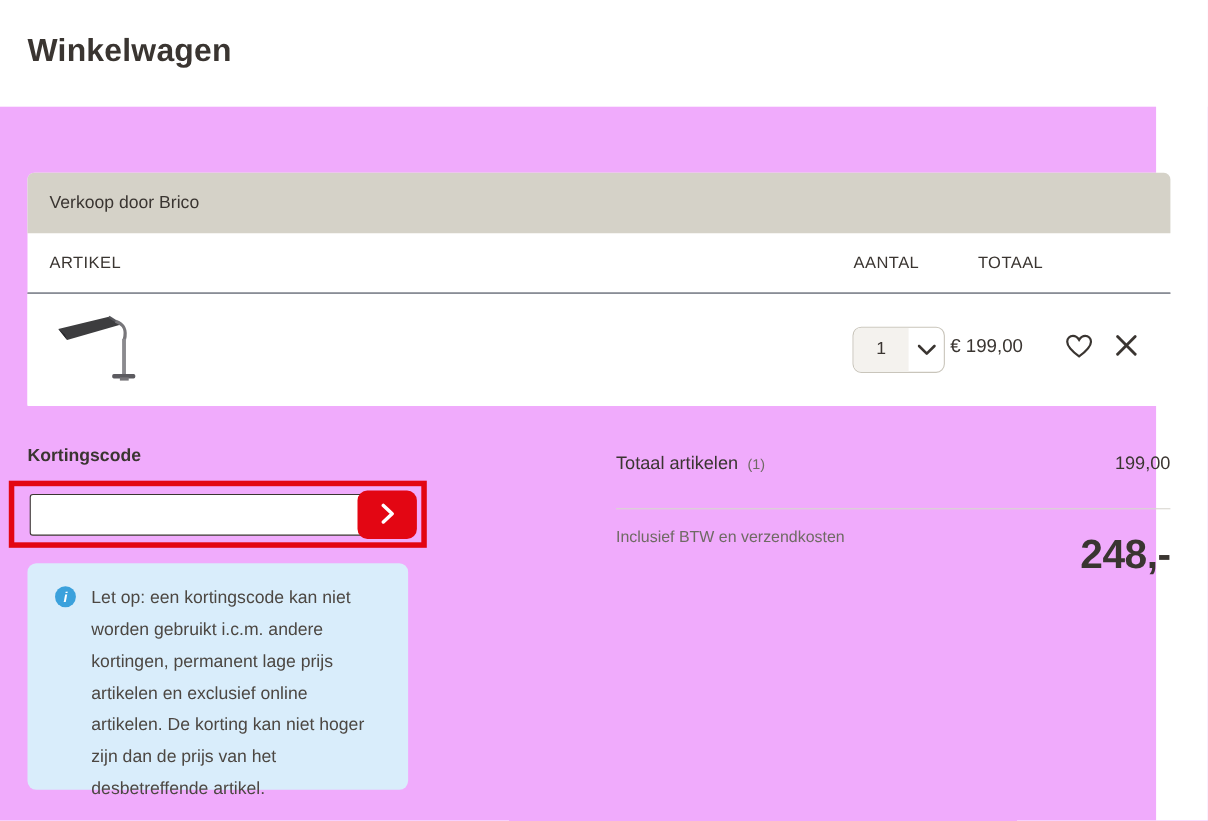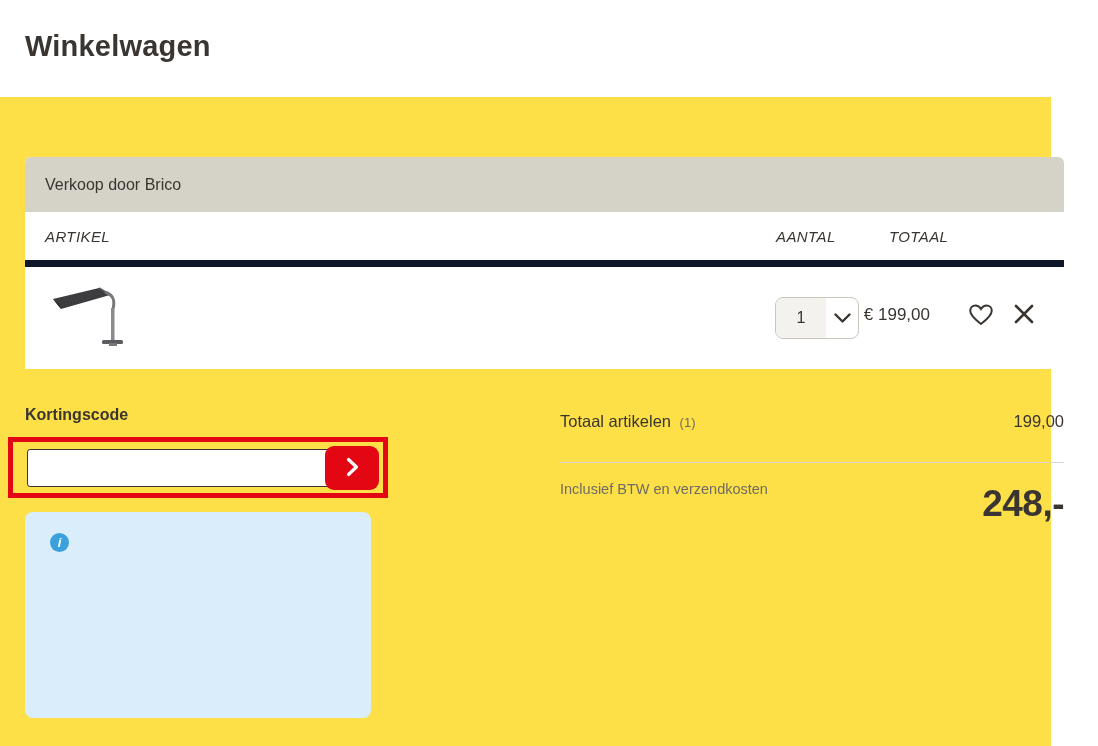--- a/index.html
+++ b/index.html
@@ -14,37 +14,37 @@
   .page-header {
     position:absolute; left:0; top:0; width:1098px; height:97px;
     background:#ffffff;
   }
   .page-title {
     position:absolute; left:25px; top:30px;
     font-size:29px; font-weight:700; color:#3a3531; letter-spacing:0.2px;
   }
   .content {
     position:absolute; left:0; top:97px; width:1051px; height:649px;
-    background:#fde047;
+    background:#f0abfc;
   }
 
   
   .cart-card {
     position:absolute; left:25px; top:60px; width:1039px; height:212px;
     background:#ffffff; border-radius:6px 6px 0 0;
   }
   .seller-bar {
     height:55px; background:#d5d2c8; border-radius:6px 6px 0 0;
     display:flex; align-items:center; padding-left:20px;
     font-size:16px; color:#3a3531;
   }
   .table-head {
     height:55px; display:flex; align-items:center;
-    border-bottom:7px solid #0f172a; position:relative;
-    font-size:15px; letter-spacing:0.4px; color:#3a3531;font-style:italic;
+    border-bottom:1px solid #0f172a; position:relative;
+    font-size:15px; letter-spacing:0.4px; color:#3a3531;
   }
   .col-article { position:absolute; left:20px; }
   .col-qty     { position:absolute; left:751px; }
   .col-total   { position:absolute; left:864px; }
   .item-row {
     height:101px; position:relative; background:#ffffff;
   }
   .item-image { position:absolute; left:22px; top:16px; width:78px; height:70px; }
   .item-name {
     position:absolute; left:90px; top:36px; width:560px;
@@ -190,20 +190,21 @@
         <svg width="13" height="20" viewBox="0 0 13 20">
             <polyline points="2.5,2.5 10.5,10 2.5,17.5" fill="none" stroke="#ffffff" stroke-width="3.2" stroke-linecap="round" stroke-linejoin="round"></polyline>
           </svg>
       </span>
     </button>
   </div>
 
   <div class="info-box">
     <div class="info-row">
       <span class="info-icon">i</span>
+      <p class="info-text">Let op: een kortingscode kan niet worden gebruikt i.c.m. andere kortingen, permanent lage prijs artikelen en exclusief online artikelen. De korting kan niet hoger zijn dan de prijs van het desbetreffende artikel.</p>
     </div>
   </div>
 
   <div class="summary">
     <div class="sum-row">
       <span>
         <span>Totaal artikelen</span>
         <span class="count-badge">(1)</span>
       </span>
       <span>199,00</span>

